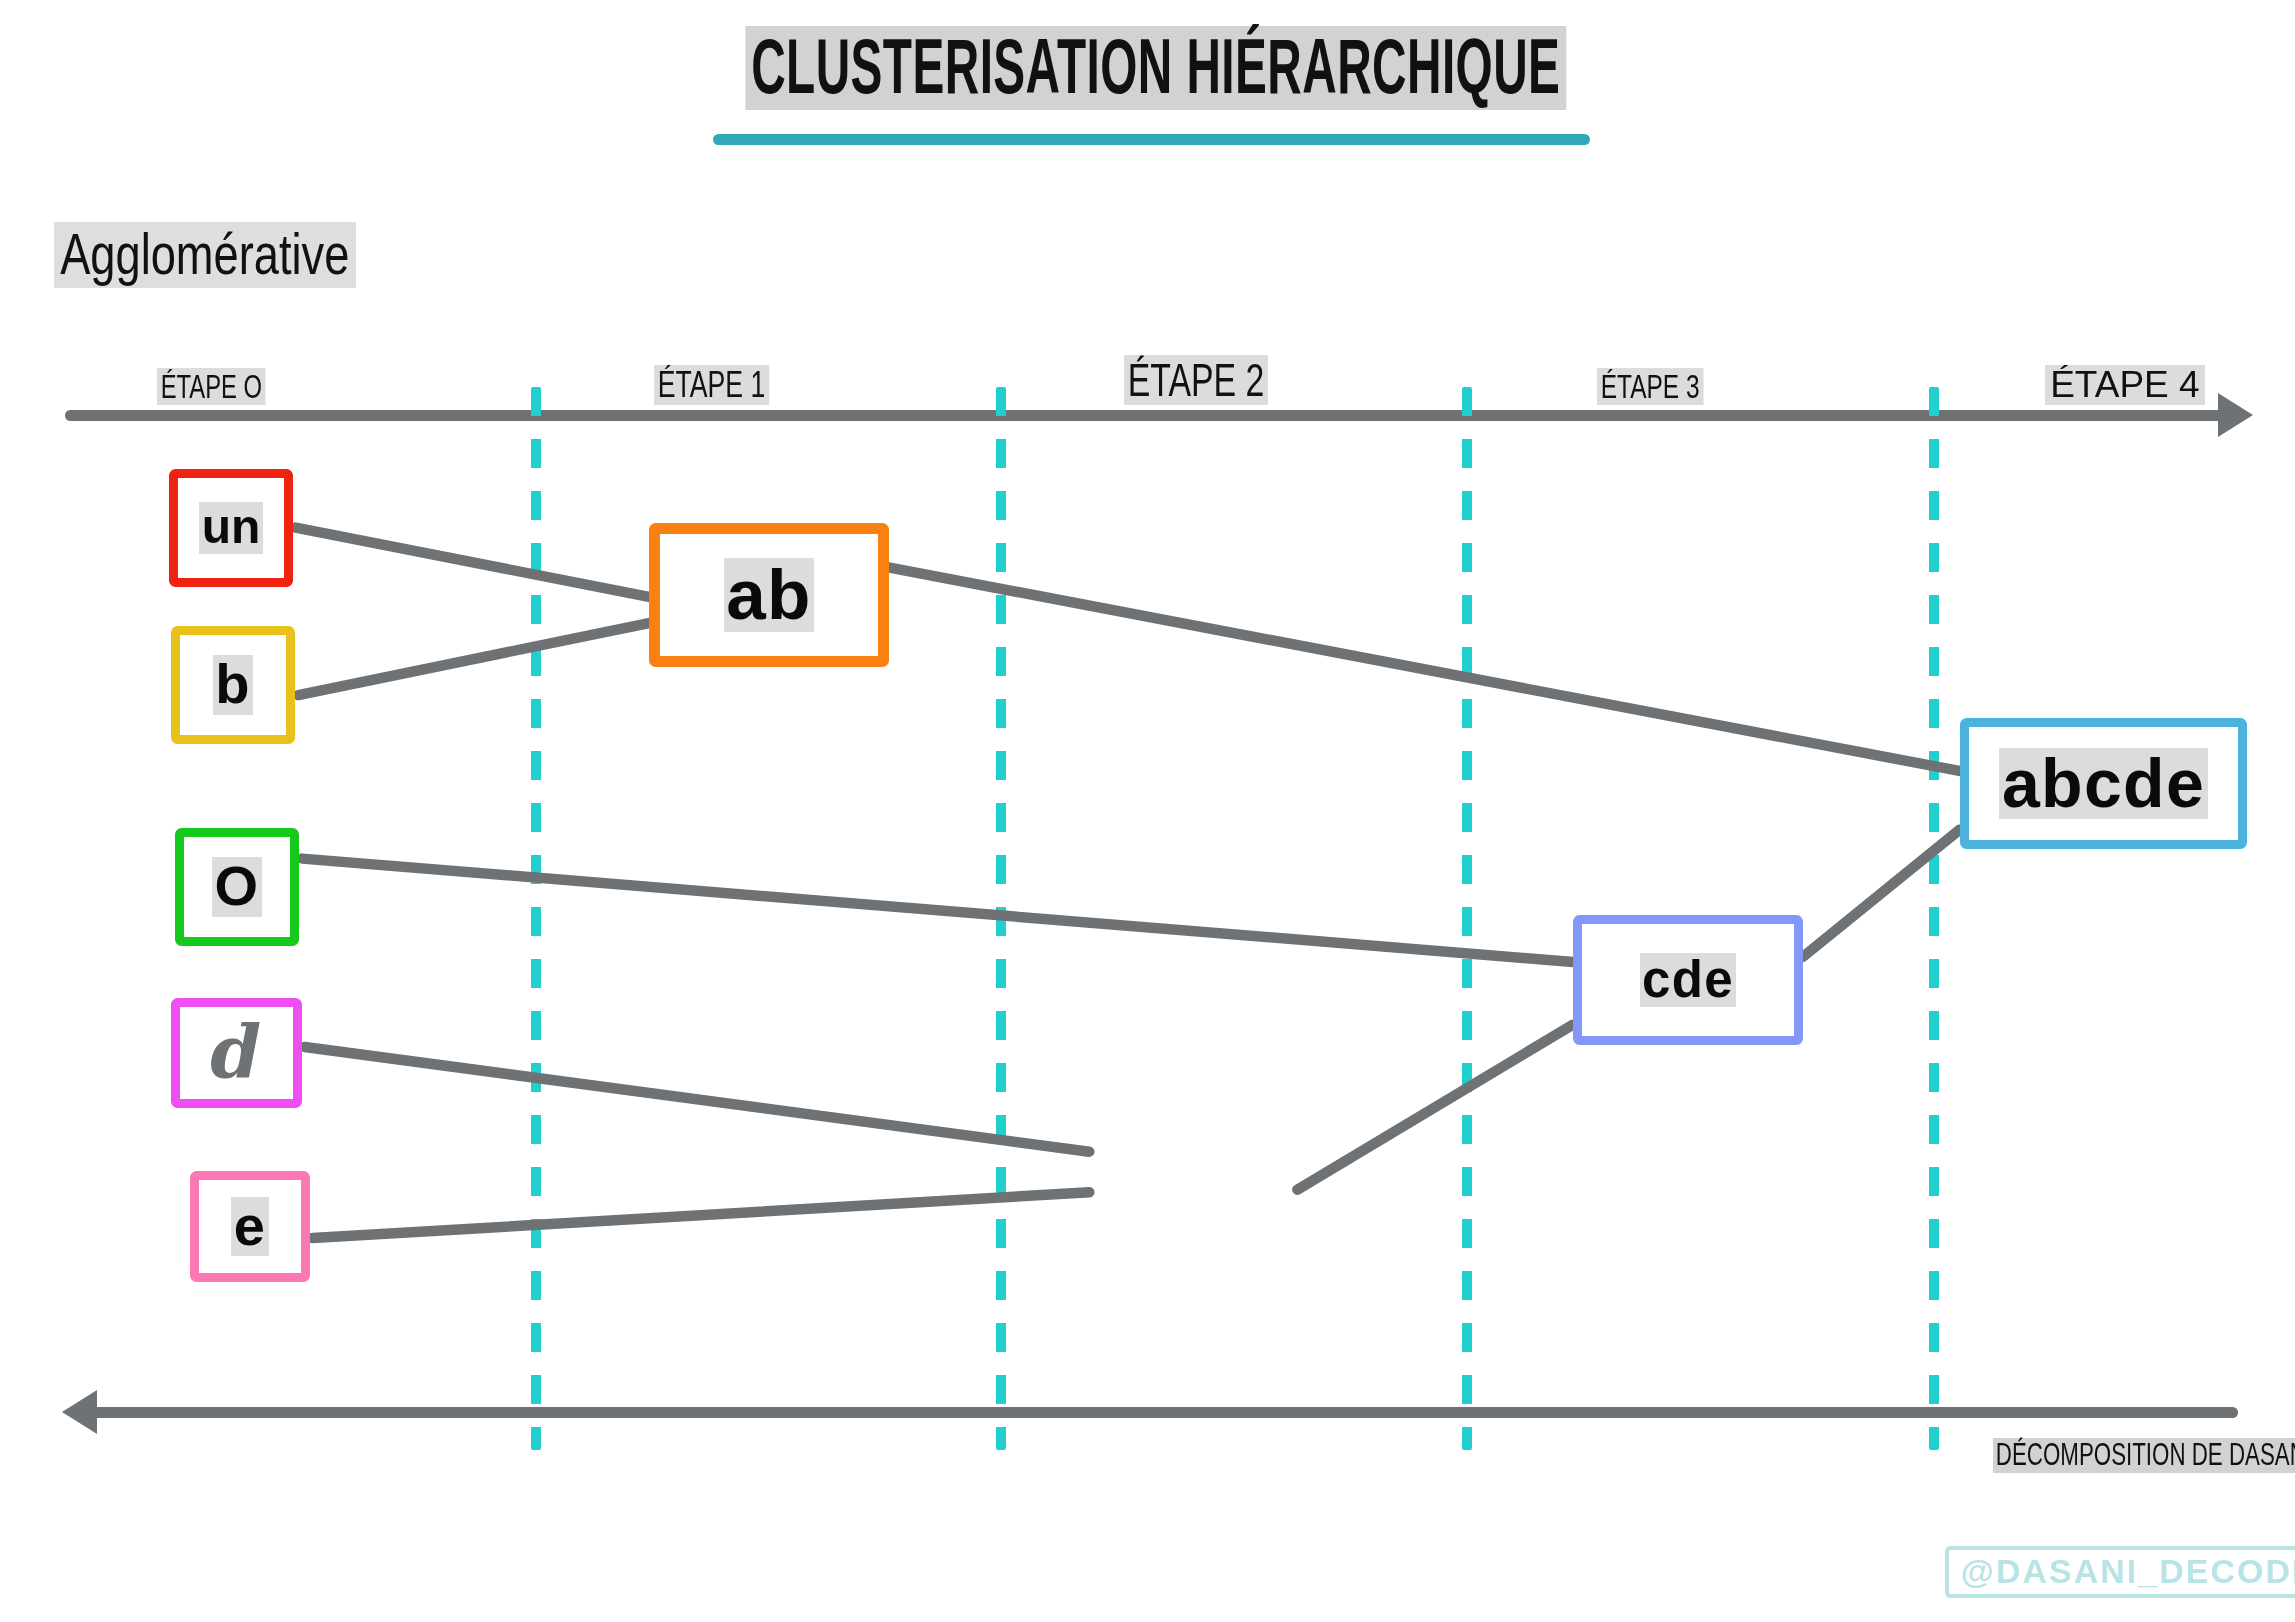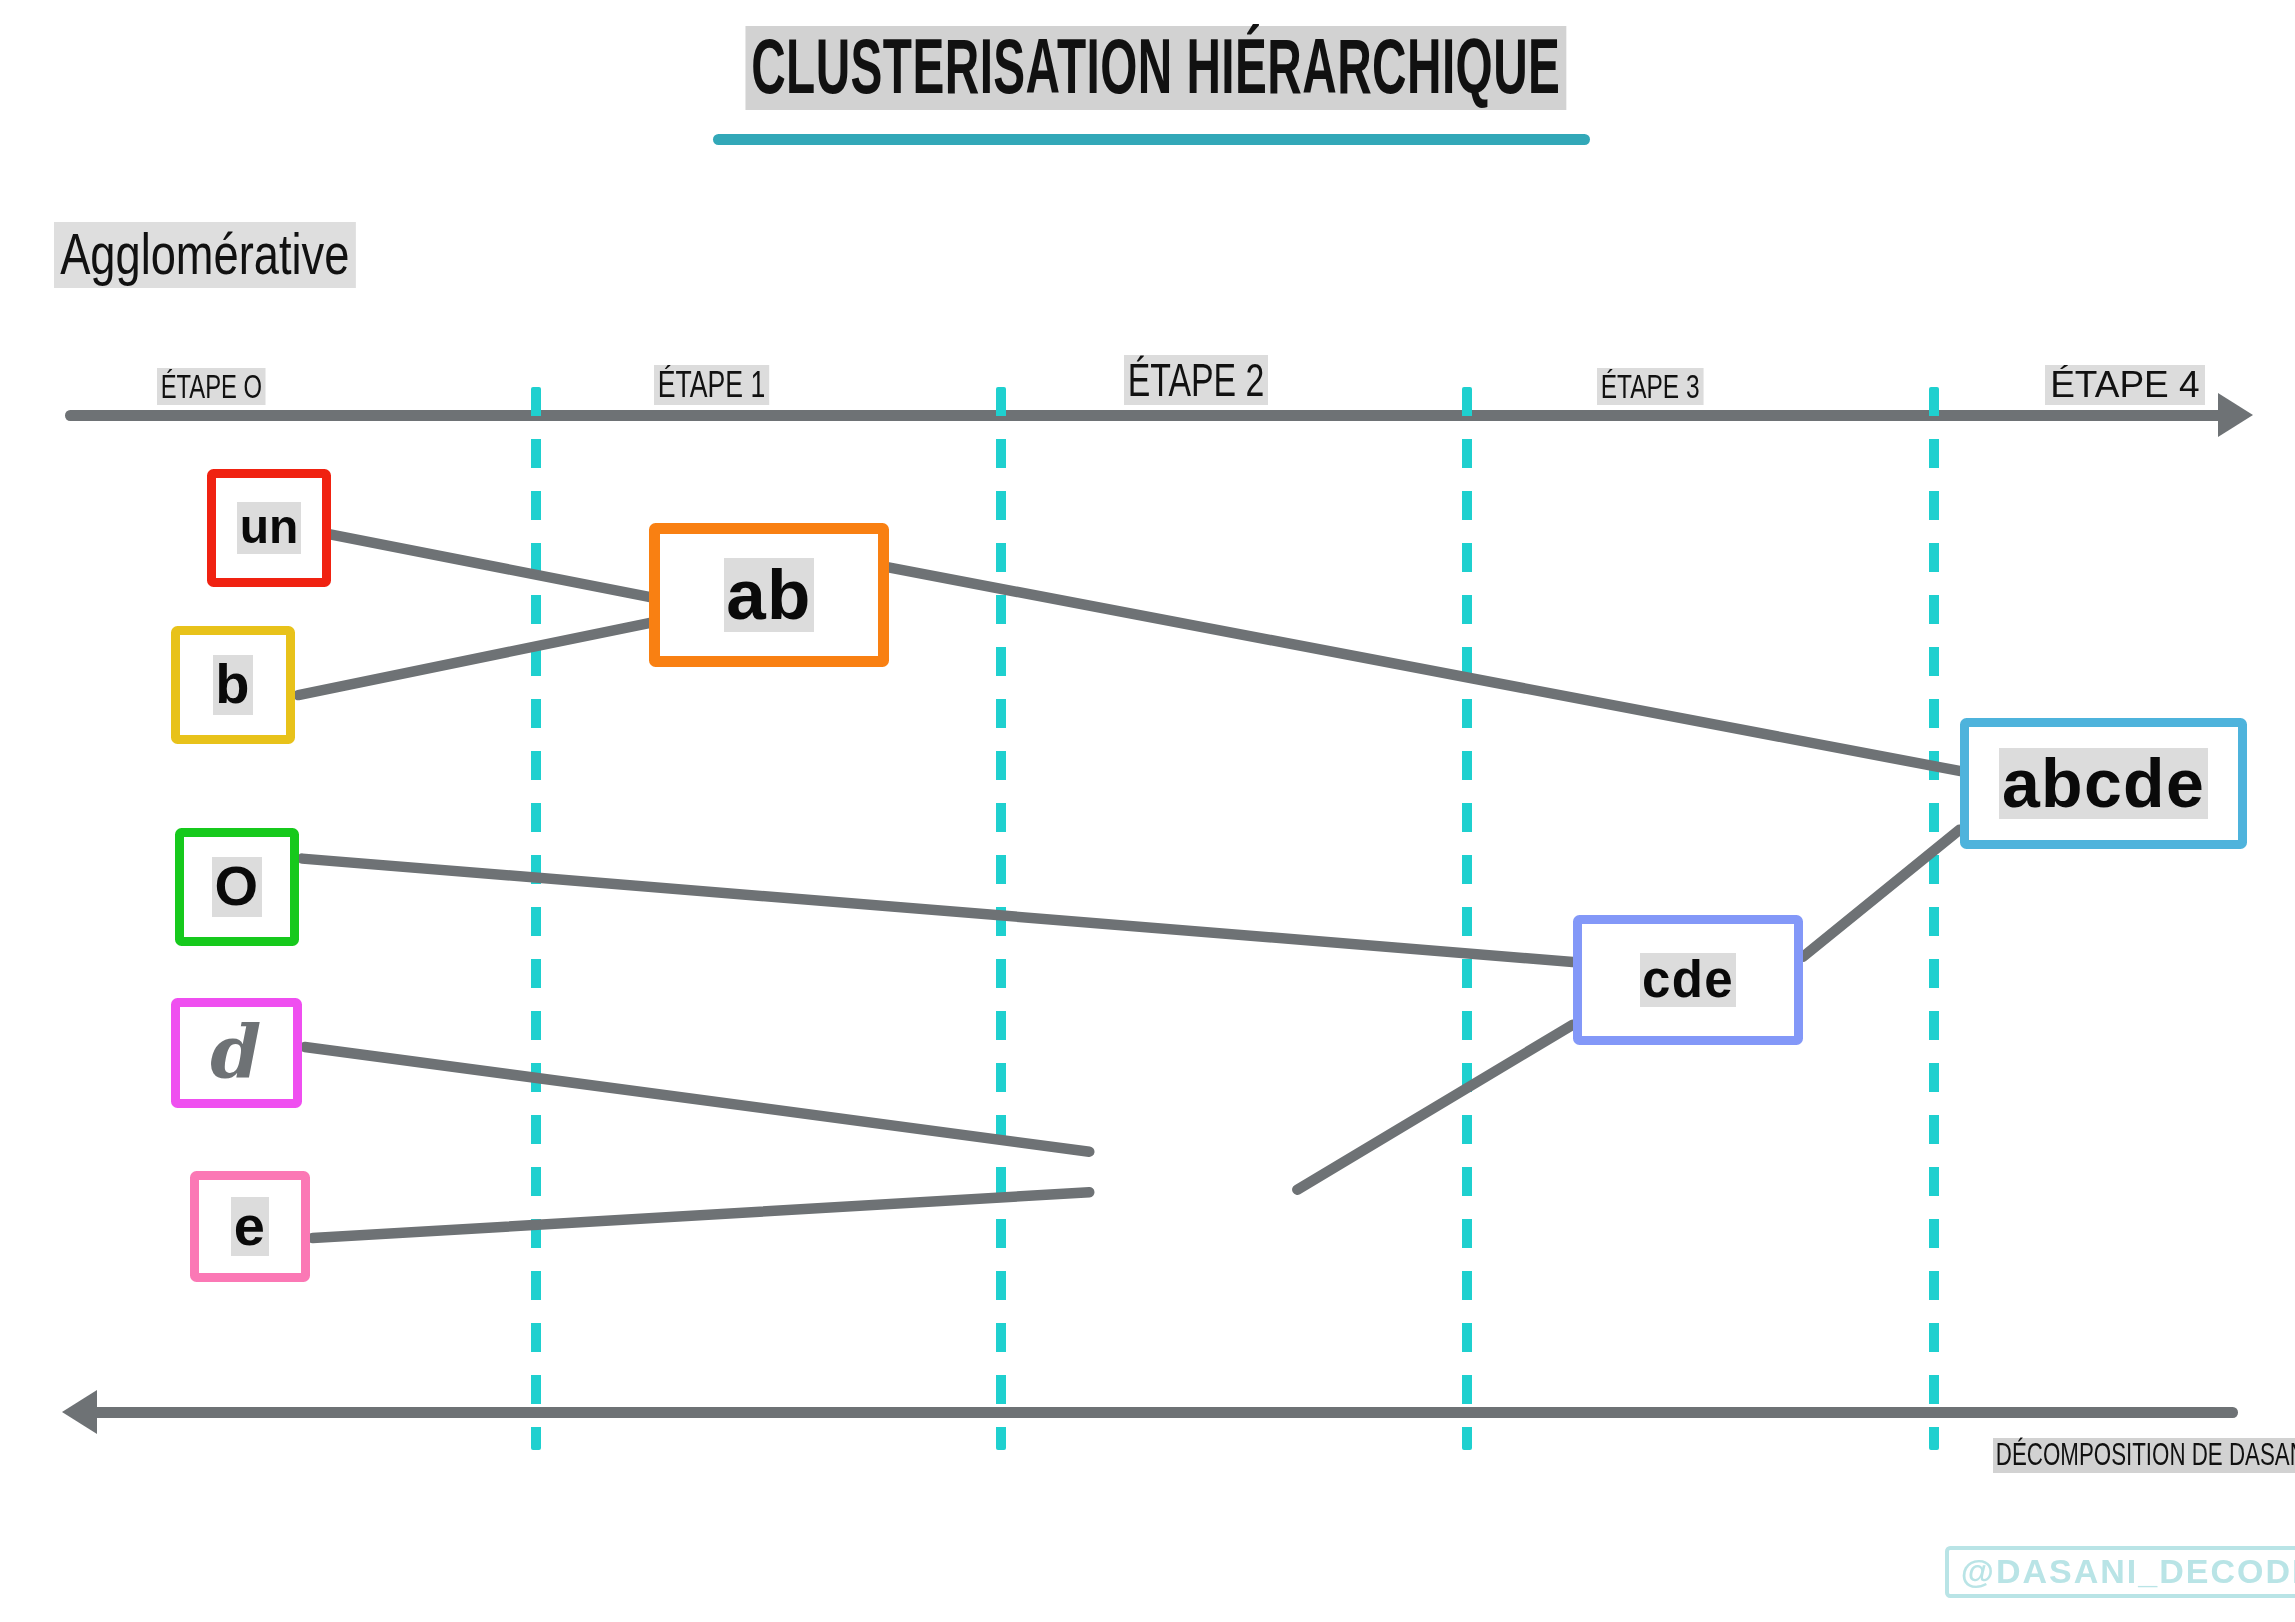--- a/index.html
+++ b/index.html
@@ -249,21 +249,21 @@
 
     <line x1="466" y1="1600" x2="1665" y2="1760"></line>
 
     <line x1="478" y1="1892" x2="1665" y2="1822"></line>
 
     <line x1="1983" y1="1818" x2="2404" y2="1566"></line>
 
     <line x1="2756" y1="1462" x2="2995" y2="1268"></line>
   </svg>
 
-  <div class="node" id="node-a" style="border-color: rgb(240, 34, 17); margin-left: 38px;">
+  <div class="node" id="node-a" style="border-color: rgb(240, 34, 17);">
     <span class="node-label">un</span>
   </div>
   <div class="node" id="node-b" style="border-color: rgb(232, 194, 26);">
     <span class="node-label">b</span>
   </div>
   <div class="node" id="node-c" style="border-color: rgb(22, 201, 28);">
     <span class="node-label">O</span>
   </div>
   <div class="node" id="node-d" style="border-color: rgb(239, 79, 240);">
     <span class="node-label script">d</span>

